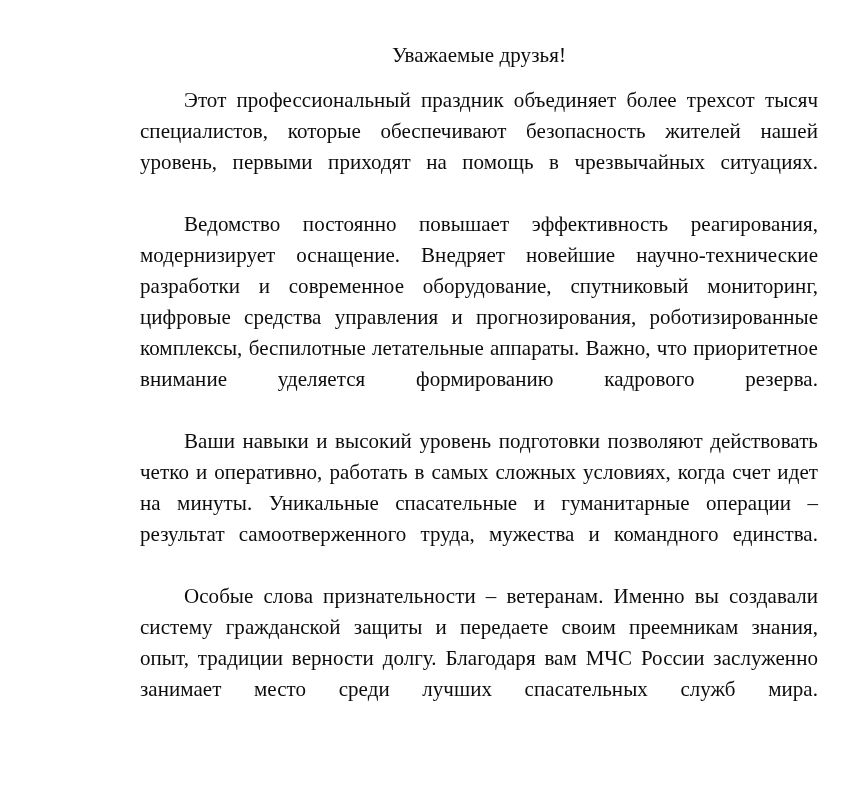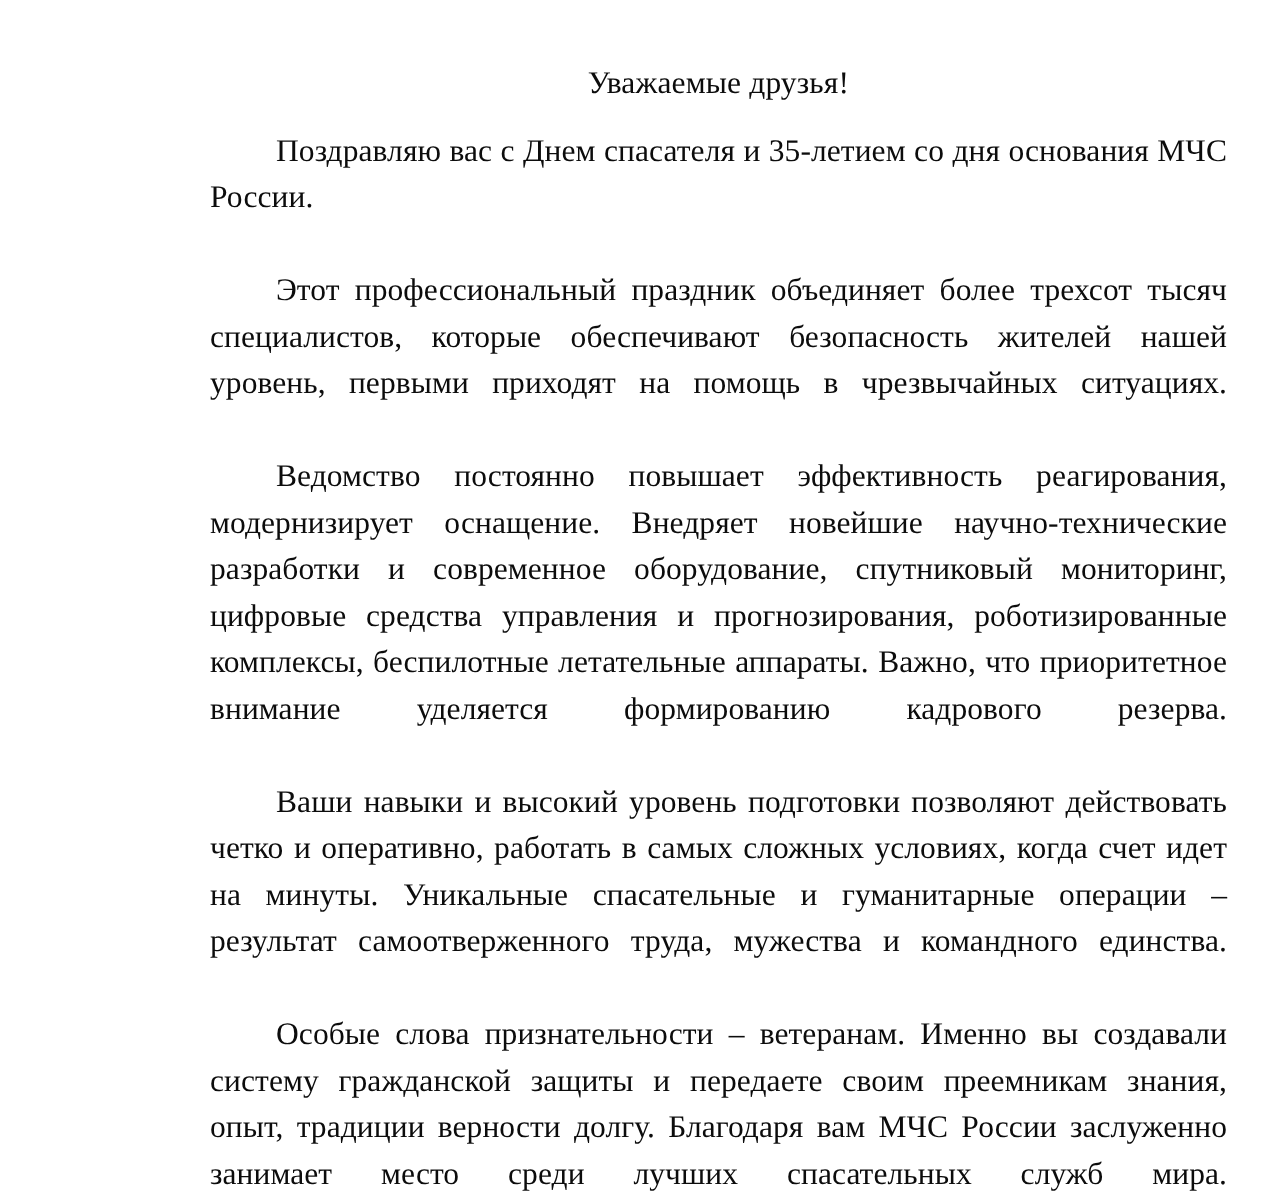--- a/index.html
+++ b/index.html
@@ -57,21 +57,20 @@
   }
 </style>
 </head>
 <body>
 
 <div class="page">
   <div class="doc-body">
 
     <p class="salutation">Уважаемые друзья!</p>
 
-    <p class="para">Поздравляю вас с Днем спасателя и 35-летием со дня основания МЧС России.</p>
 
     <p class="para">Этот профессиональный праздник объединяет более трехсот тысяч специалистов, которые обеспечивают безопасность жителей нашей уровень, первыми приходят на помощь в чрезвычайных ситуациях.</p>
 
     <p class="para">Ведомство постоянно повышает эффективность реагирования, модернизирует оснащение. Внедряет новейшие научно-технические разработки и современное оборудование, спутниковый мониторинг, цифровые средства управления и прогнозирования, роботизированные комплексы, беспилотные летательные аппараты. Важно, что приоритетное внимание уделяется формированию кадрового резерва.</p>
 
     <p class="para">Ваши навыки и высокий уровень подготовки позволяют действовать четко и оперативно, работать в самых сложных условиях, когда счет идет на минуты. Уникальные спасательные и гуманитарные операции – результат самоотверженного труда, мужества и командного единства.</p>
 
     <p class="para">Особые слова признательности – ветеранам. Именно вы создавали систему гражданской защиты и передаете своим преемникам знания, опыт, традиции верности долгу. Благодаря вам МЧС России заслуженно занимает место среди лучших спасательных служб мира.</p>
 
   </div>

